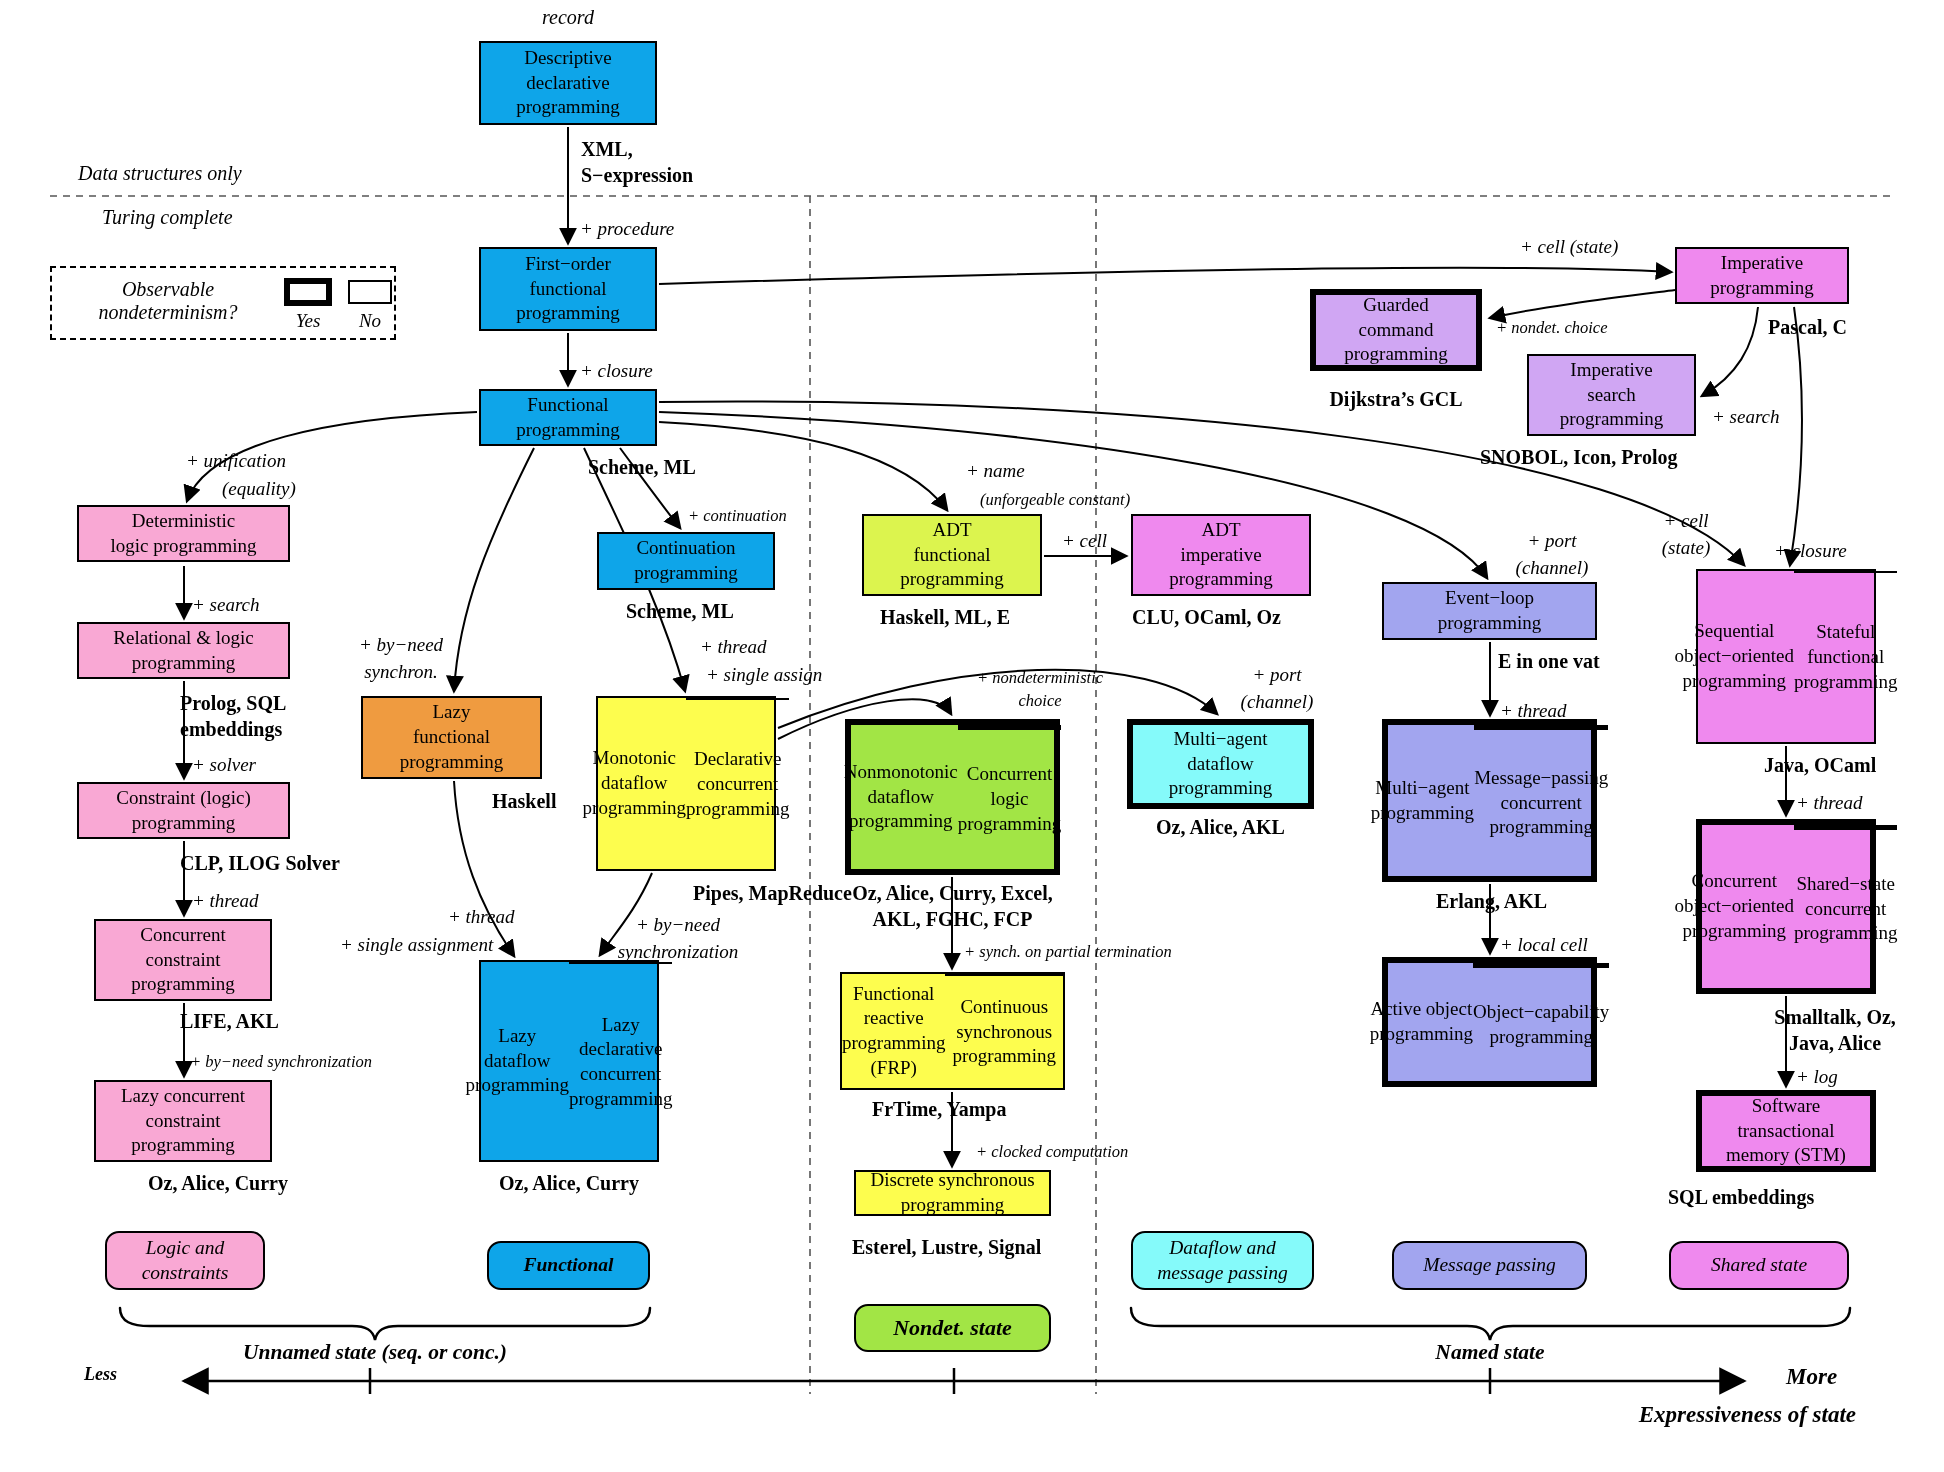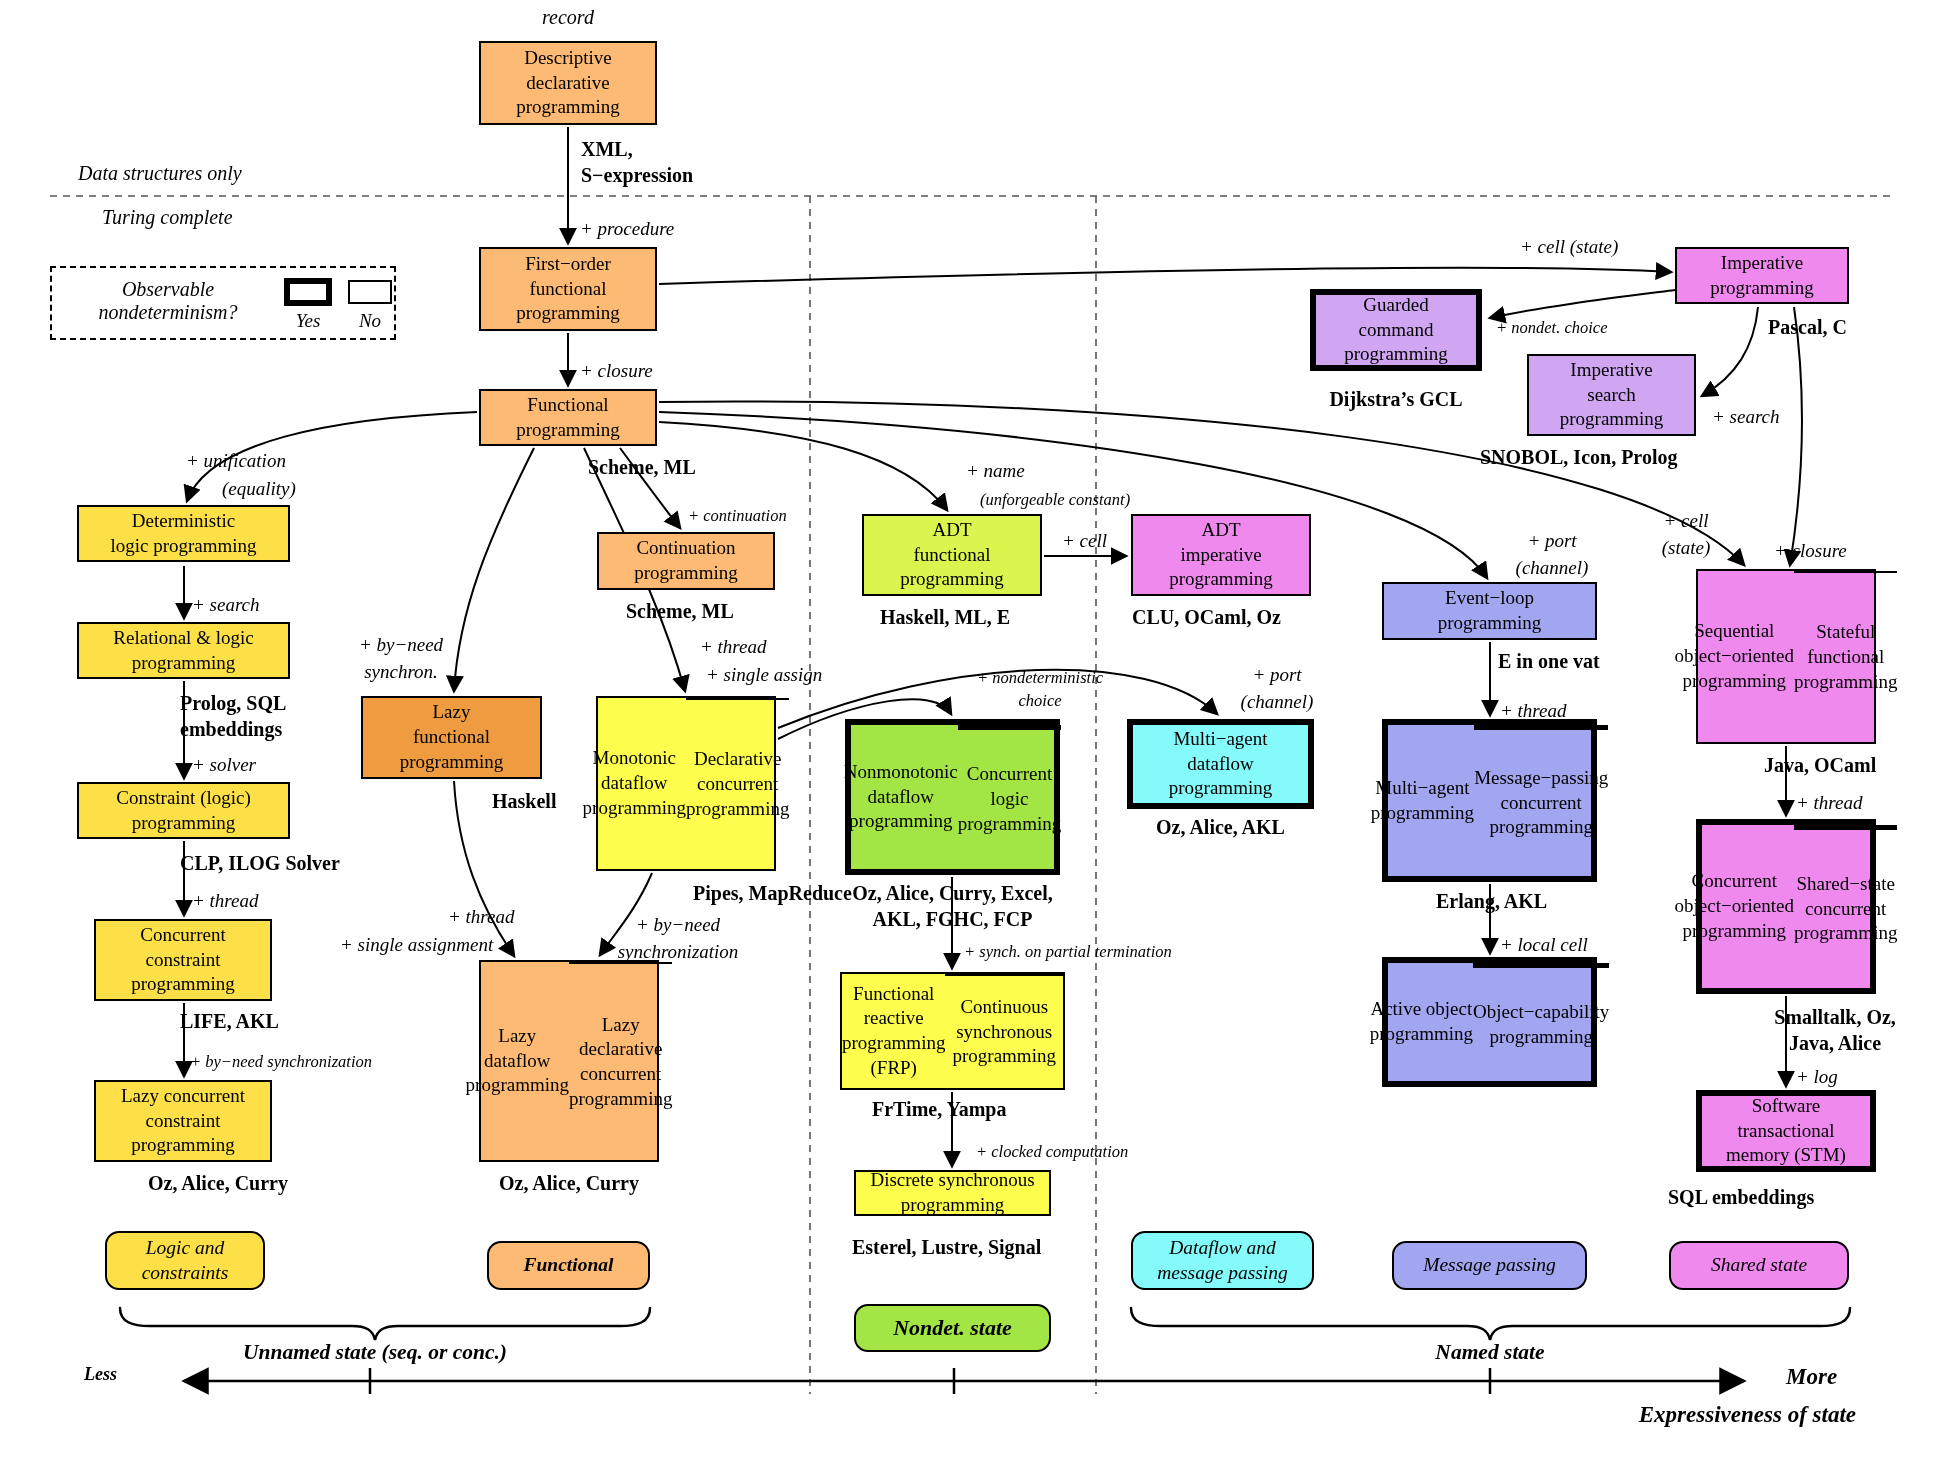--- a/index.html
+++ b/index.html
@@ -18,23 +18,23 @@
   .thick .cell + .cell { border-top-width:5px; }
   .lang { position:absolute; font-weight:700; font-size:20px; line-height:1.3; white-space:pre-line; }
   .lbl  { position:absolute; font-style:italic; font-size:19px; line-height:1.4; white-space:pre-line; }
   .sm   { font-size:16.5px; }
   .annot{ position:absolute; font-style:italic; white-space:pre-line; }
   .b    { font-weight:700; }
   .pill { position:absolute; border:2px solid #000; border-radius:14px; display:flex;
           align-items:center; justify-content:center; text-align:center; font-style:italic;
           font-size:19.5px; line-height:1.25; white-space:pre-line; }
   .legend-box { position:absolute; border:2px dashed #000; }
-  .c-gold   { background:#fdba74; }
+  .c-gold   { background:#0ea5e9; }
   .c-orange { background:#ef9b40; }
-  .c-salmon { background:#fde047; }
+  .c-salmon { background:#f9a8d4; }
   .c-yellow { background:#fdfd4e; }
   .c-ygreen { background:#dcf44e; }
   .c-green  { background:#a2e545; }
   .c-cyan   { background:#85fafa; }
   .c-violet { background:#ef89ee; }
   .c-lpurple{ background:#d0a6f3; }
   .c-peri   { background:#a2a5ef; }
 </style>
 </head>
 <body>

